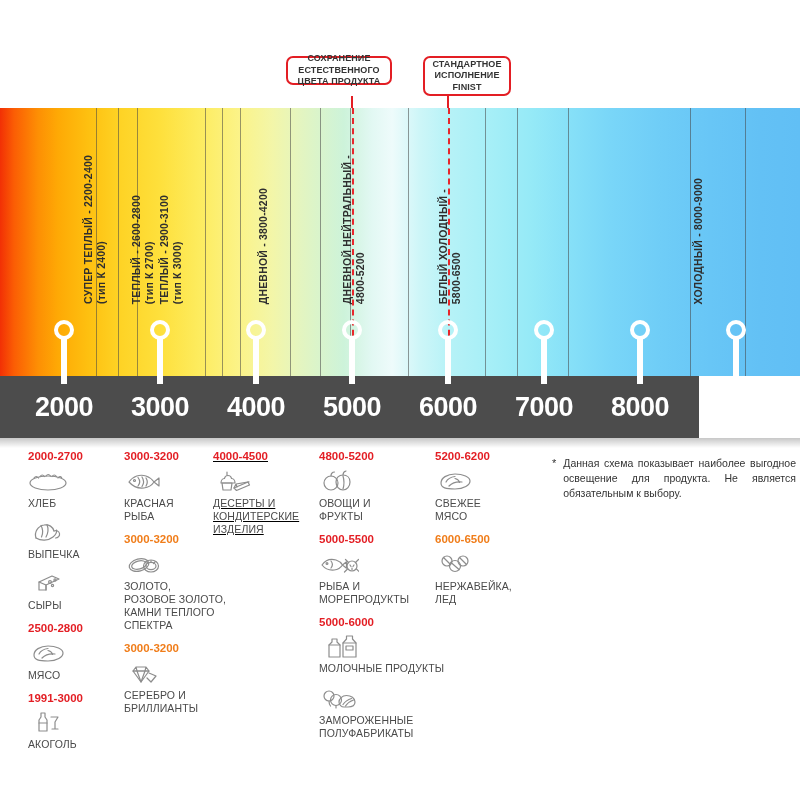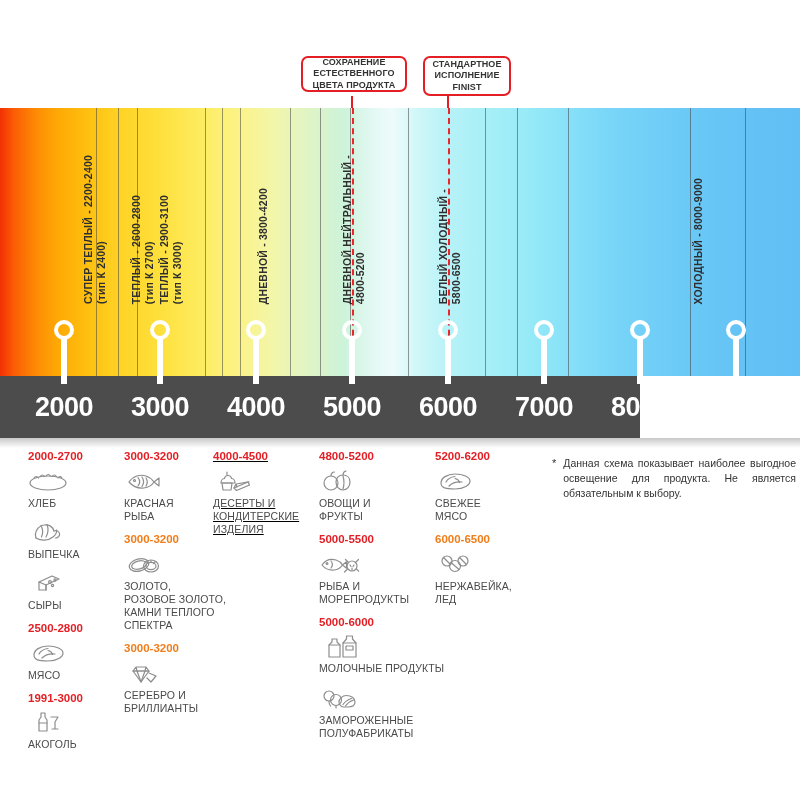--- a/index.html
+++ b/index.html
@@ -95,21 +95,21 @@
     border:4px solid #ffffff;box-sizing:border-box;
     background:transparent;
     position:absolute;left:0;top:0;
   }
   .marker .stemline{
     position:absolute;left:7px;top:17px;width:6px;height:40px;background:#ffffff;
   }
 
   
   .numbar{
-    position:absolute;left:0;top:376px;width:640px;height:62px;
+    position:absolute;left:0;top:376px;width:699px;height:62px;
     background:#4c4c4c;z-index:8;
   }
   .numbar .tick{
     position:absolute;top:-8px;width:6px;height:16px;background:#ffffff;
   }
   .numbar .num{
     position:absolute;top:16px;
     font-size:27px;font-weight:bold;color:#ffffff;
     letter-spacing:-.5px;
     transform:translateX(-50%);
@@ -145,21 +145,21 @@
     font-size:10.5px;color:#333;line-height:1.45;text-align:justify;
   }
 </style>
 </head>
 <body>
 
 <div id="page">
 
 
   <div id="callouts-layer">
-      <div class="callout" style="left: 301px; top: 56px; width: 106px; height: 36px;">
+      <div class="callout" style="left: 286px; top: 56px; width: 106px; height: 29px;">
         <span style="white-space: pre-line;">СОХРАНЕНИЕ
 ЕСТЕСТВЕННОГО
 ЦВЕТА ПРОДУКТА</span>
       </div>
       <div class="callout-stem" style="left: 351px; top: 96px; height: 12px;"></div>
       <div class="callout" style="left: 423px; top: 56px; width: 88px; height: 40px; justify-content: center;">
         <span style="white-space: pre-line;">СТАНДАРТНОЕ
 ИСПОЛНЕНИЕ
 FINIST</span>
       </div>

